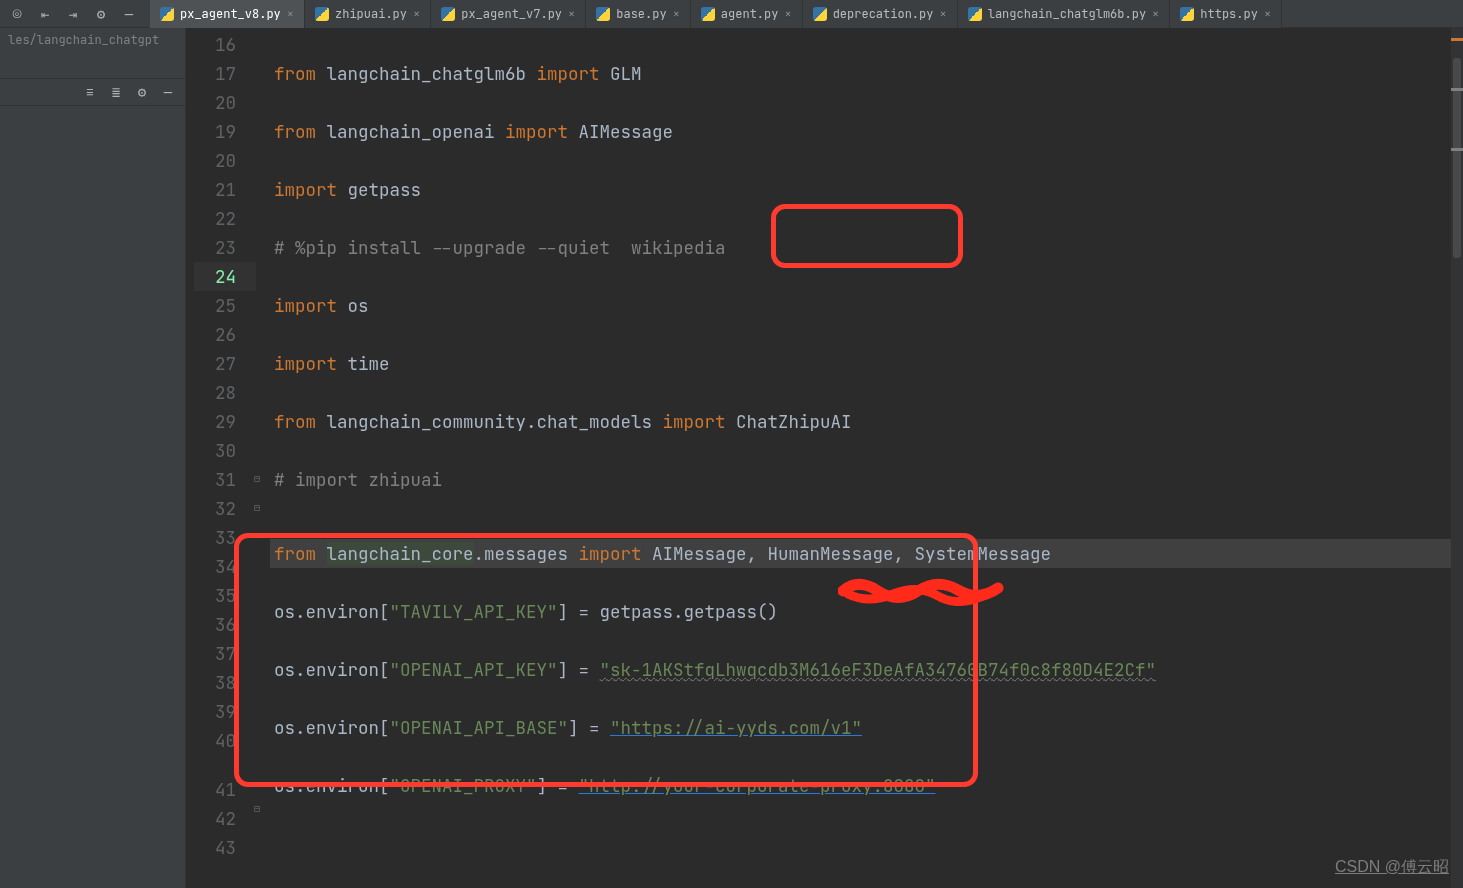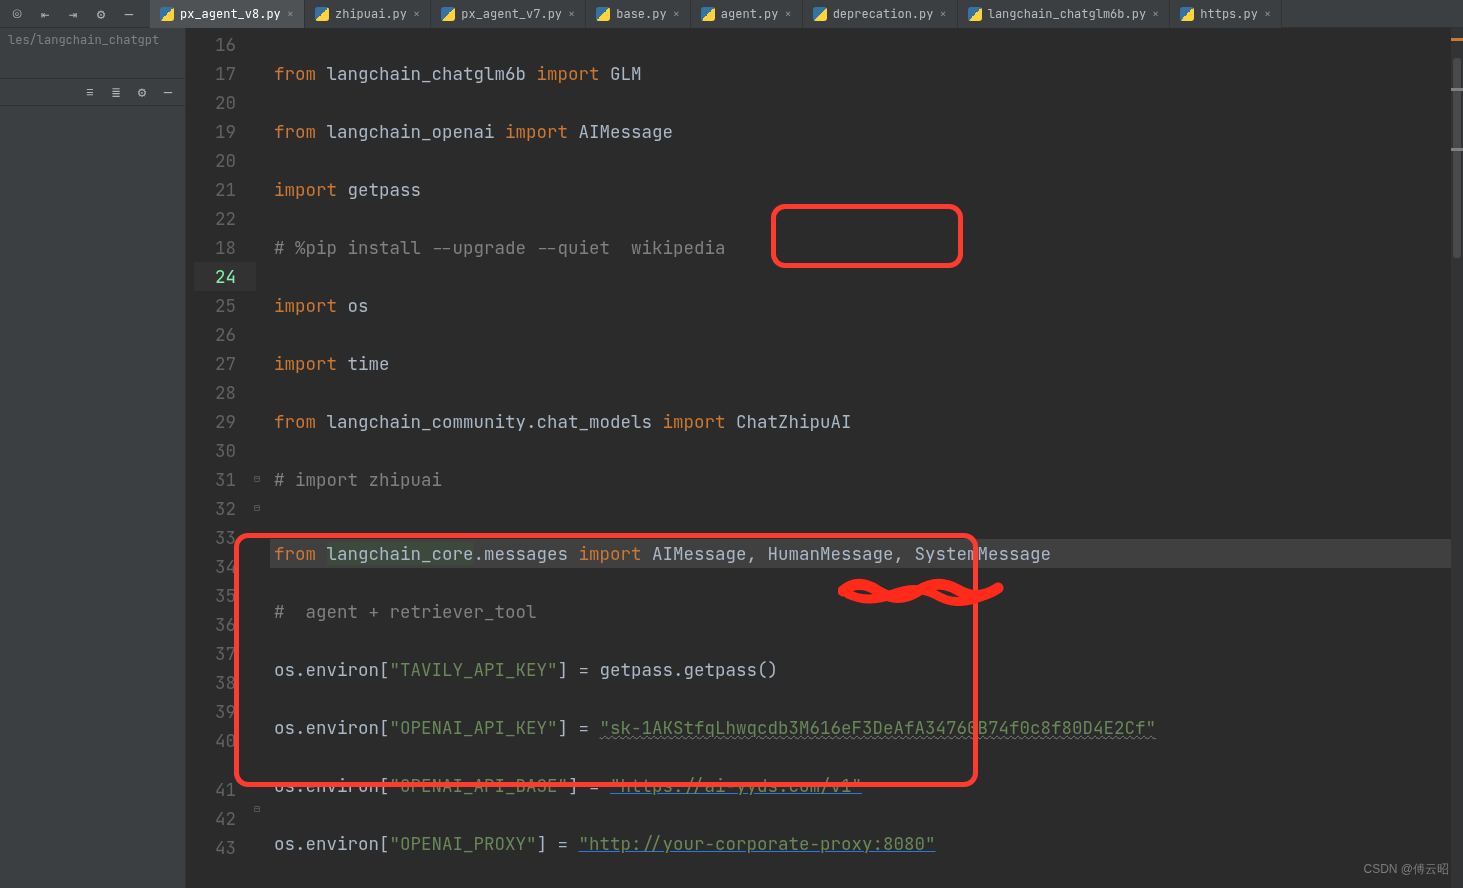--- a/index.html
+++ b/index.html
@@ -32,21 +32,21 @@
   .str { color: #6a8759; }
   .cmt { color: #808080; font-style: normal; }
   .id { color: #a9b7c6; }
   .und { text-decoration: underline; text-decoration-color: #287bde; }
   .undg { text-decoration: underline wavy #808080; text-decoration-thickness: 1px; }
   .hlbox { background: rgba(58,80,58,0.6); }
   .annotation-box { position: absolute; border: 5px solid #ff3b30; border-radius: 14px; pointer-events: none; z-index: 50; }
   #anno1 { left: 771px; top: 176px; width: 192px; height: 64px; }
   #anno2 { left: 234px; top: 505px; width: 744px; height: 254px; }
   .red-scribble { position: absolute; z-index: 51; pointer-events: none; }
-  .watermark { position: absolute; right: 14px; bottom: 10px; color: #7d7d7d; font-size: 12px; font-family: sans-serif; z-index: 60; }
+  .watermark { position: absolute; right: 14px; bottom: 10px; color: #7d7d7d; font-size: 16px; font-family: sans-serif; z-index: 60; text-decoration: underline; }
   .scrollbar { position: absolute; right: 0; top: 0; bottom: 0; width: 12px; background: #313335; }
   .scrollbar .thumb { position: absolute; left: 2px; right: 2px; top: 30px; height: 200px; background: #47494b; border-radius: 3px; }
   .scrollbar .mark { position: absolute; left: 0; right: 0; height: 3px; }
 </style>
 </head>
 <body>
 
 <div class="topbar"></div>
 
 <div class="toolbar-row">
@@ -117,21 +117,21 @@
 
   <div class="editor">
     <div class="gutter">
       <div>16</div>
         <div>17</div>
         <div>20</div>
         <div>19</div>
         <div>20</div>
         <div>21</div>
         <div>22</div>
-        <div>18</div>
+        <div>23</div>
       <div class="cur">24</div>
         <div>25</div>
         <div>26</div>
         <div>27</div>
         <div>28</div>
         <div>29</div>
         <div>30</div>
       <div>31</div>
         <div>32</div>
         <div>33</div>
@@ -155,21 +155,20 @@
     <div class="code">
 <div class="code-line"><span class="kw">from</span> <span class="id">langchain_chatglm6b</span> <span class="kw">import</span> <span class="id">GLM</span></div>
 <div class="code-line"><span class="kw">from</span> <span class="id">langchain_openai</span> <span class="kw">import</span> <span class="id">AIMessage</span></div>
 <div class="code-line"><span class="kw">import</span> <span class="id">getpass</span></div>
 <div class="code-line"><span class="cmt"># %pip install --upgrade --quiet  wikipedia</span></div>
 <div class="code-line"><span class="kw">import</span> <span class="id">os</span></div>
 <div class="code-line"><span class="kw">import</span> <span class="id">time</span></div>
 <div class="code-line"><span class="kw">from</span> <span class="id">langchain_community.chat_models</span> <span class="kw">import</span> <span class="id">ChatZhipuAI</span></div>
 <div class="code-line"><span class="cmt"># import zhipuai</span></div>
 <div class="code-line cur"><span class="kw">from</span> <span class="id hlbox">langchain_core</span><span class="id">.messages</span> <span class="kw">import</span> <span class="id">AIMessage</span>, <span class="id">HumanMessage</span>, <span class="id">SystemMessage</span></div>
-<div class="code-line"><span class="cmt">#  agent + retriever_tool</span></div>
 <div class="code-line"><span class="id">os.environ[</span><span class="str">"TAVILY_API_KEY"</span><span class="id">] = getpass.getpass()</span></div>
 <div class="code-line"><span class="id">os.environ[</span><span class="str">"OPENAI_API_KEY"</span><span class="id">] = </span><span class="str undg">"sk-1AKStfqLhwqcdb3M616eF3DeAfA34760B74f0c8f80D4E2Cf"</span></div>
 <div class="code-line"><span class="id">os.environ[</span><span class="str">"OPENAI_API_BASE"</span><span class="id">] = </span><span class="str und">"https://ai-yyds.com/v1"</span></div>
 <div class="code-line"><span class="id">os.environ[</span><span class="str">"OPENAI_PROXY"</span><span class="id">] = </span><span class="str und">"http://your-corporate-proxy:8080"</span></div>
 <div class="code-line"></div>
 
 
 
 
 

